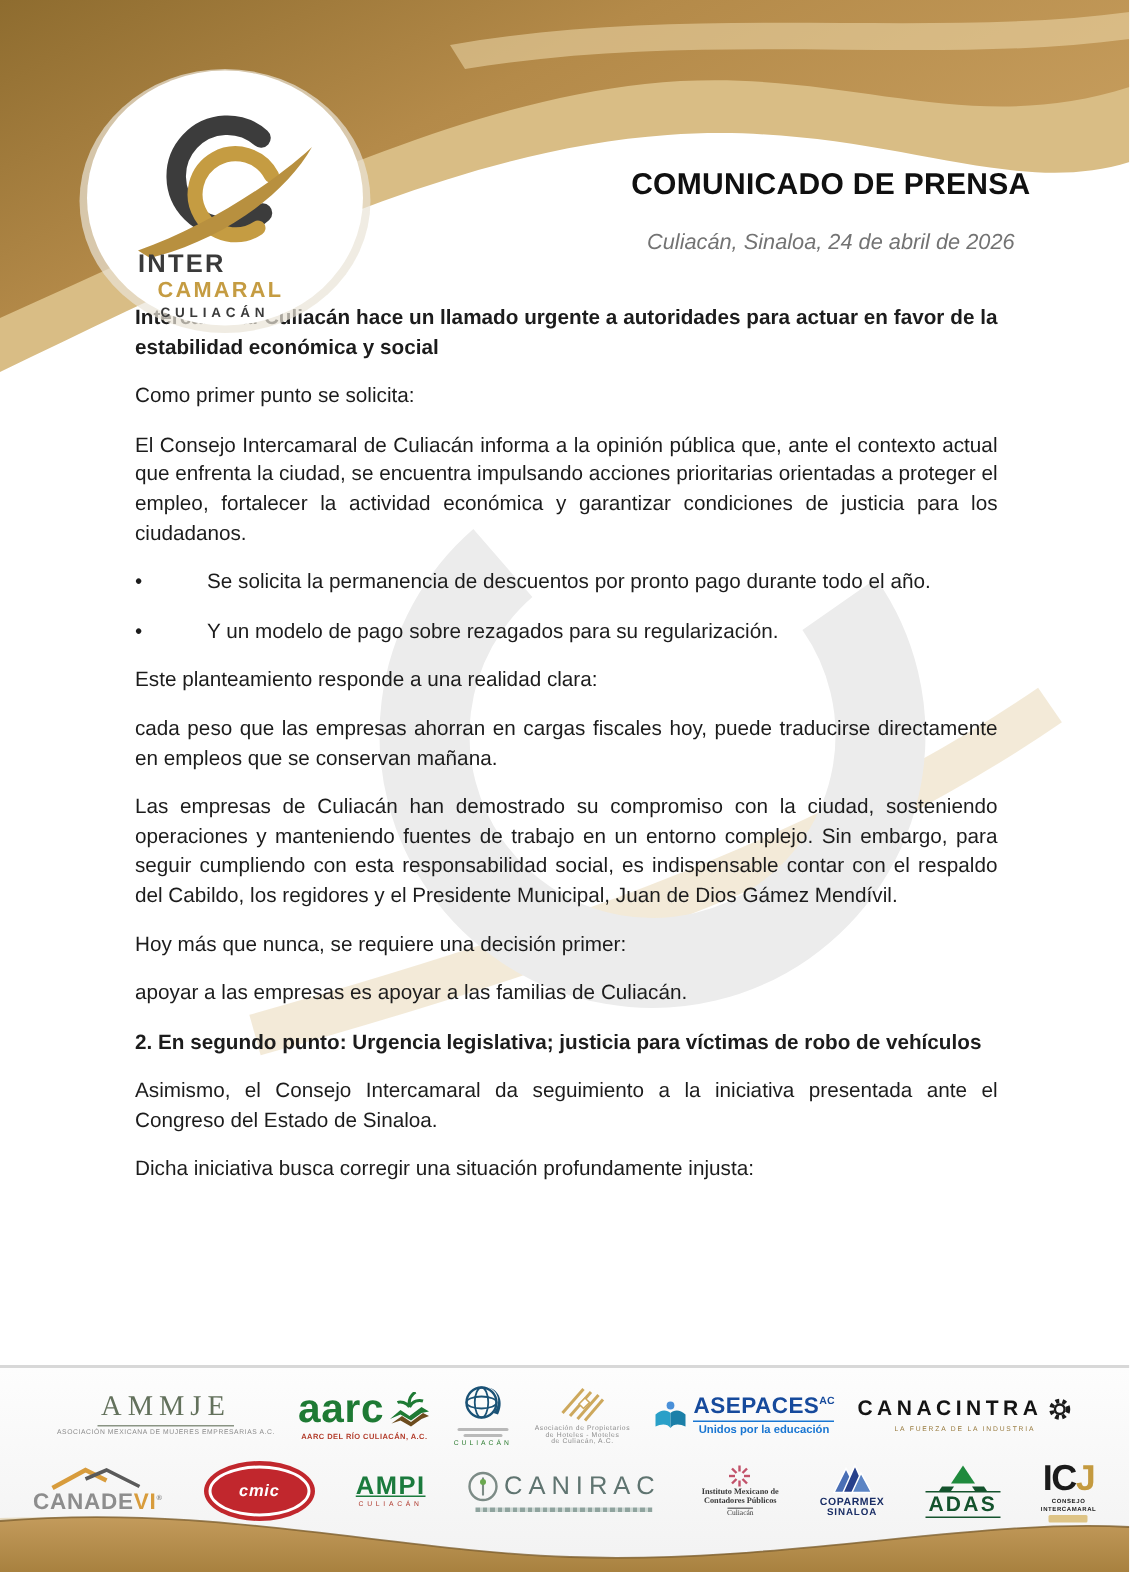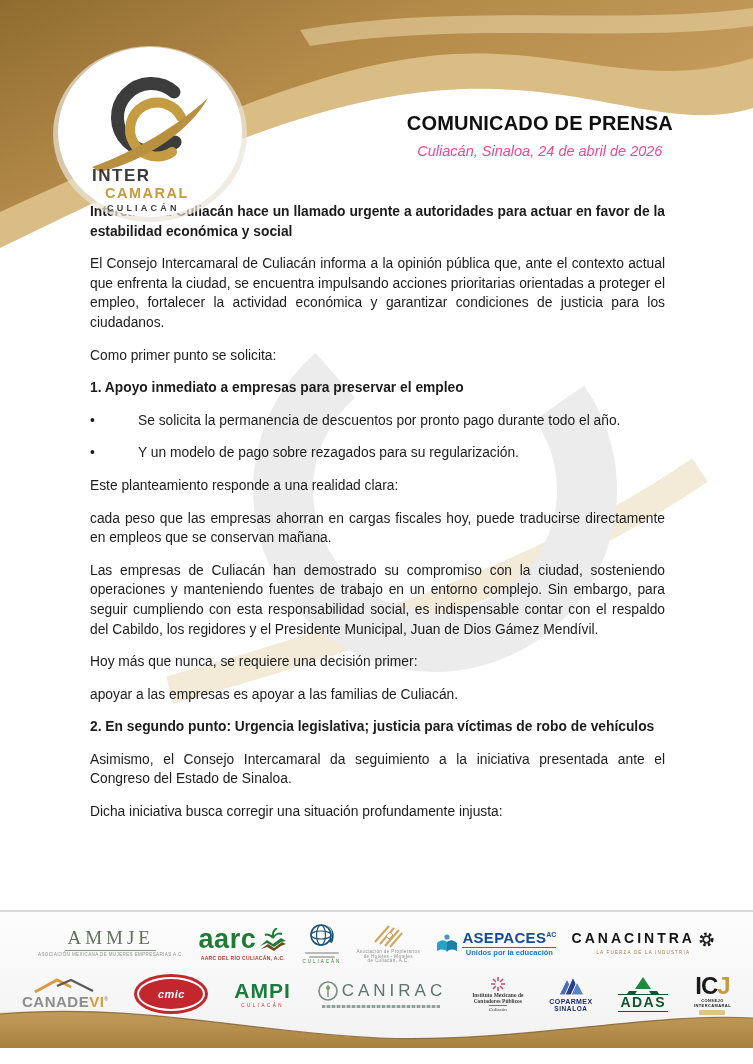--- a/index.html
+++ b/index.html
@@ -2,23 +2,23 @@
 <html><head>
 <meta charset="utf-8">
 <style>
   html,body{margin:0;padding:0;background:#ffffff;}
   .page{position:relative;width:753px;height:1064px;margin:0 auto;background:#ffffff;overflow:hidden;
         font-family:"Liberation Sans",sans-serif;color:#1c1c1c;}
   svg text{font-family:"Liberation Sans",sans-serif;}
 
   
   .header-graphic{position:absolute;top:0;left:0;z-index:2;}
-  .masthead{position:absolute;top:112px;right:80px;z-index:3;text-align:center;}
+  .masthead{position:absolute;top:112px;right:66px;z-index:3;text-align:center;}
   .masthead .title{font-size:20px;font-weight:bold;letter-spacing:.2px;color:#101010;}
-  .masthead .dateline{font-size:14.5px;font-style:italic;margin-top:8px;color:#ec4899;}
+  .masthead .dateline{font-size:14.5px;font-style:italic;margin-top:19px;color:#737373;}
 
   
   .watermark{position:absolute;left:140px;top:295px;z-index:0;}
 
   
   .body-content{position:absolute;left:90px;right:88px;top:202px;z-index:1;}
   .block{font-size:13.8px;line-height:19.6px;text-align:justify;margin:0 0 13px 0;}
   .block.bold{font-weight:bold;}
   .block.bullet{position:relative;padding-left:48px;}
   .block.bullet .marker{position:absolute;left:0;top:0;}
@@ -51,21 +51,21 @@
   .canacintra-cap{font-size:4.5px;color:#9a7d42;letter-spacing:1.2px;margin-top:3px;}
 
   .canadevi-text{font-size:15px;font-weight:bold;color:#8d8d8d;letter-spacing:.5px;}
   .canadevi-gold{color:#d89c3c;}
   .canadevi-reg{font-size:5px;color:#8d8d8d;vertical-align:super;}
 
   .cmic-oval{width:64px;height:30px;border-radius:50%;background:#c1272d;border:2px solid #fff;
              box-shadow:0 0 0 3px #c1272d;display:flex;align-items:center;justify-content:center;margin:3px;}
   .cmic-text{color:#fff;font-weight:bold;font-style:italic;font-size:11px;letter-spacing:.5px;}
 
-  .ampi-text{font-size:21px;font-weight:900;color:#1b7a3d;letter-spacing:1px;}
+  .ampi-text{font-size:17px;font-weight:900;color:#1b7a3d;letter-spacing:1px;text-decoration:underline;}
   .ampi-cap{font-size:4.5px;color:#b03a2e;letter-spacing:2.5px;margin-top:1px;}
 
   .canirac-text{font-size:17px;font-weight:400;letter-spacing:4px;color:#5f7470;}
   .canirac-bar{height:2.5px;width:118px;margin-top:3px;background:repeating-linear-gradient(90deg,#8fa39e 0 3px,#cdd8d4 3px 5px);}
 
   .contadores-l{font-family:"Liberation Serif",serif;font-size:5.5px;font-weight:bold;color:#3a3a3a;}
   .contadores-city{font-family:"Liberation Serif",serif;font-size:5px;color:#3a3a3a;border-top:.5px solid #777;margin-top:1px;padding-top:1px;}
 
   .coparmex-l1{font-size:7px;font-weight:800;color:#1a2e66;letter-spacing:.4px;margin-top:2px;}
   .coparmex-l2{font-size:6.5px;font-weight:bold;color:#1a2e66;letter-spacing:.6px;}
@@ -113,23 +113,22 @@
     <div class="dateline">Culiacán, Sinaloa, 24 de abril de 2026</div>
   </div>
 
   <svg class="watermark" width="580" height="430" viewBox="0 0 580 430">
     <path d="M30,395 C190,350 400,285 560,175" stroke="#f1e6d1" stroke-width="28" fill="none" opacity="0.85"></path>
     <circle cx="295" cy="195" r="152" fill="none" stroke="#ececec" stroke-width="60" stroke-dasharray="700 255" transform="rotate(-35 295 195)"></circle>
   </svg>
 
   <div class="body-content">
     <p class="block bold">Intercamaral Culiacán hace un llamado urgente a autoridades para actuar en favor de la estabilidad económica y social</p>
+    <p class="block">Como primer punto se solicita:</p>
     <p class="block">El Consejo Intercamaral de Culiacán informa a la opinión pública que, ante el contexto actual que enfrenta la ciudad, se encuentra impulsando acciones prioritarias orientadas a proteger el empleo, fortalecer la actividad económica y garantizar condiciones de justicia para los ciudadanos.</p>
-    <p class="block">Como primer punto se solicita:</p>
-    <p class="block bold">1. Apoyo inmediato a empresas para preservar el empleo</p>
     <p class="block bullet"><span class="marker">•</span><span>Se solicita la permanencia de descuentos por pronto pago durante todo el año.</span></p>
     <p class="block bullet"><span class="marker">•</span><span>Y un modelo de pago sobre rezagados para su regularización.</span></p>
     <p class="block">Este planteamiento responde a una realidad clara:</p>
     <p class="block">cada peso que las empresas ahorran en cargas fiscales hoy, puede traducirse directamente en empleos que se conservan mañana.</p>
     <p class="block">Las empresas de Culiacán han demostrado su compromiso con la ciudad, sosteniendo operaciones y manteniendo fuentes de trabajo en un entorno complejo. Sin embargo, para seguir cumpliendo con esta responsabilidad social, es indispensable contar con el respaldo del Cabildo, los regidores y el Presidente Municipal, Juan de Dios Gámez Mendívil.</p>
     <p class="block">Hoy más que nunca, se requiere una decisión primer:</p>
     <p class="block">apoyar a las empresas es apoyar a las familias de Culiacán.</p>
     <p class="block bold">2. En segundo punto: Urgencia legislativa; justicia para víctimas de robo de vehículos</p>
     <p class="block">Asimismo, el Consejo Intercamaral da seguimiento a la iniciativa presentada ante el Congreso del Estado de Sinaloa.</p>
     <p class="block">Dicha iniciativa busca corregir una situación profundamente injusta:</p>

